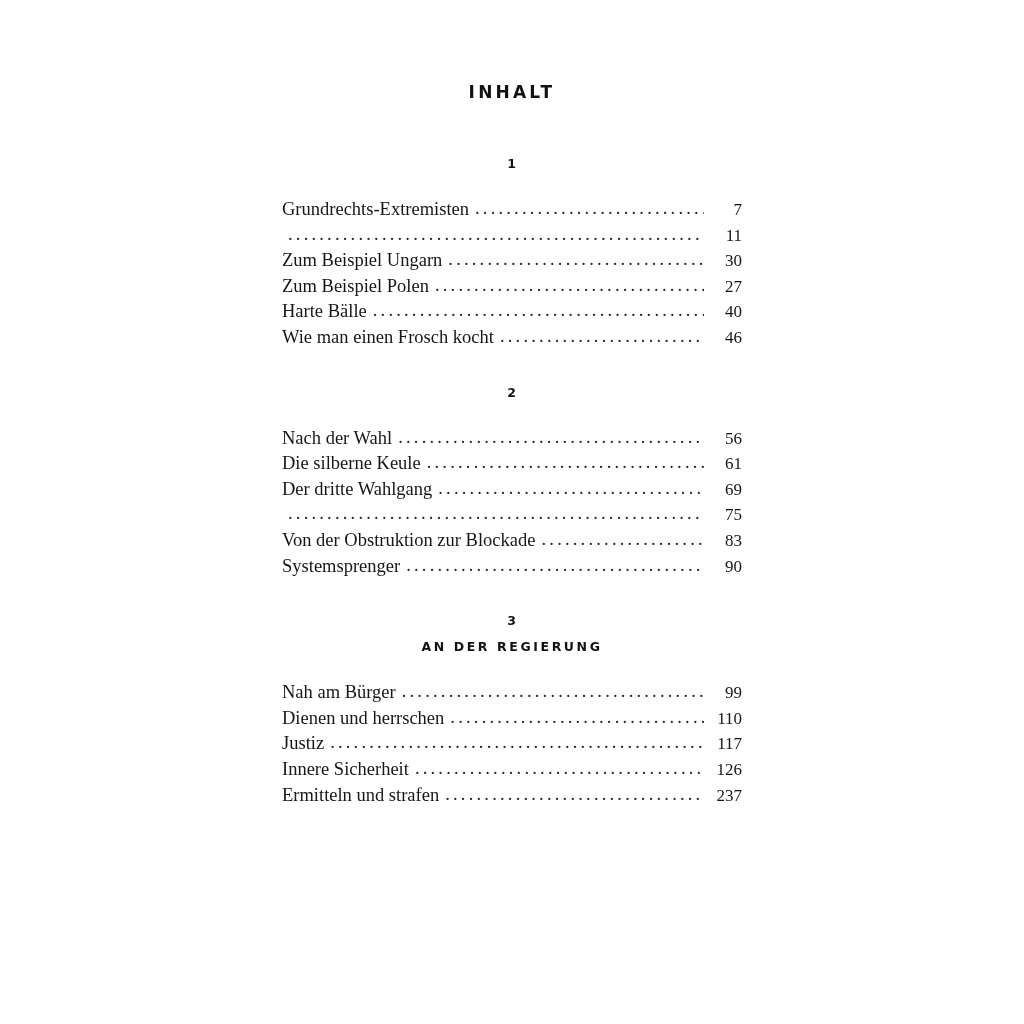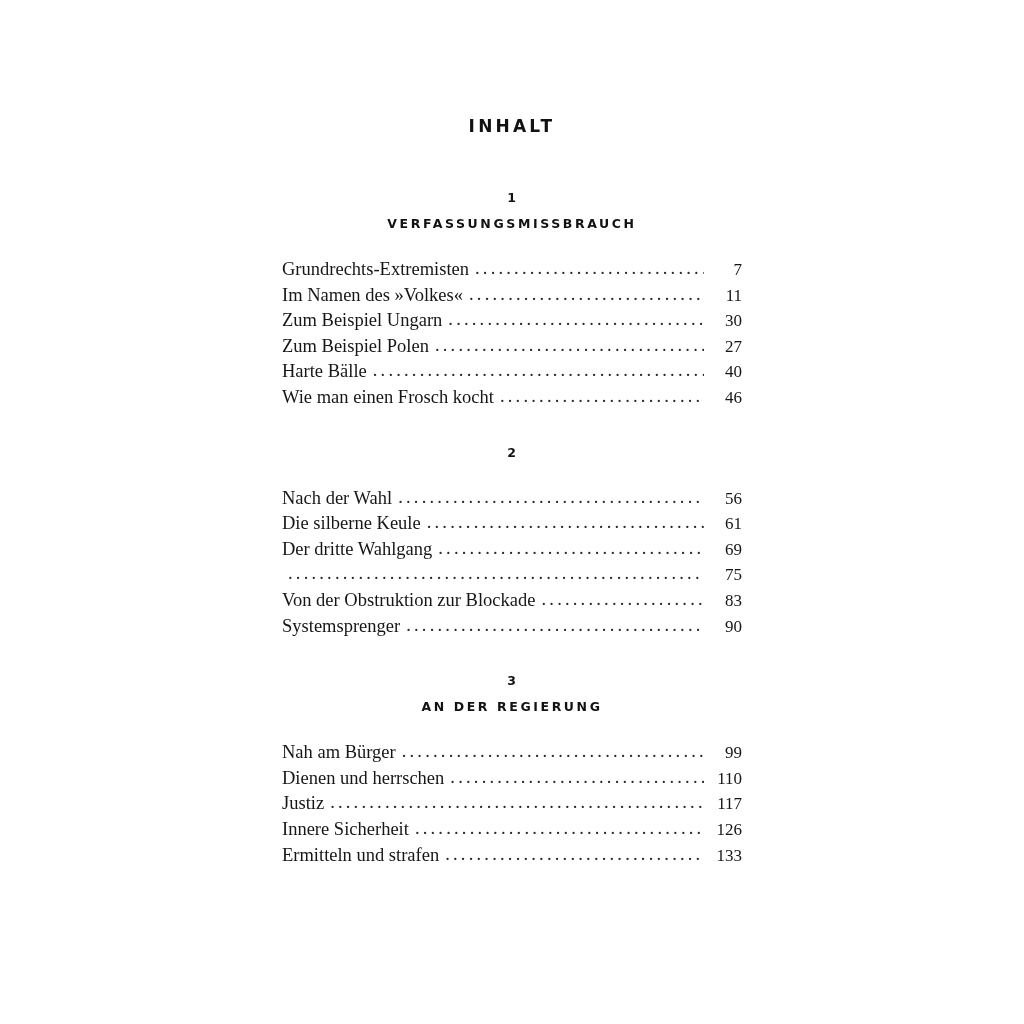--- a/index.html
+++ b/index.html
@@ -22,21 +22,21 @@
     padding: 0;
     position: relative;
   }
   .toc-title {
     text-align: center;
     font-family: "DejaVu Sans", sans-serif;
     font-weight: bold;
     font-size: 17px;
     letter-spacing: 3.2px;
     color: #121212;
-    margin-top: 116px;
+    margin-top: 82px;
   }
   .chapters {
     margin-top: 54px;
   }
   .chapter {
     margin-bottom: 0;
   }
   .chapter + .chapter {
     margin-top: 34px;
   }
@@ -92,29 +92,27 @@
   }
 </style>
 </head>
 <body>
 
 <div class="page">
   <div class="toc-title">INHALT</div>
   <div class="chapters">
       <div class="chapter">
         <div class="chapter-number">1</div>
-        <div class="chapter-title">VERFASSUNGSMISSBRAUCH</div>
         <div class="entries">
           <div class="entry">
             <span class="label">Grundrechts-Extremisten</span>
             <span class="leader">....................................................................................</span>
             <span class="page-num">7</span>
           </div>
           <div class="entry">
-            <span class="label">Im Namen des »Volkes«</span>
             <span class="leader">....................................................................................</span>
             <span class="page-num">11</span>
           </div>
           <div class="entry">
             <span class="label">Zum Beispiel Ungarn</span>
             <span class="leader">....................................................................................</span>
             <span class="page-num">30</span>
           </div>
           <div class="entry">
             <span class="label">Zum Beispiel Polen</span>
@@ -187,18 +185,18 @@
             <span class="page-num">117</span>
           </div>
           <div class="entry">
             <span class="label">Innere Sicherheit</span>
             <span class="leader">....................................................................................</span>
             <span class="page-num">126</span>
           </div>
           <div class="entry">
             <span class="label">Ermitteln und strafen</span>
             <span class="leader">....................................................................................</span>
-            <span class="page-num">133</span>
+            <span class="page-num">237</span>
           </div>
         </div>
       </div>
     </div>
 </div>
 
 </body></html>

